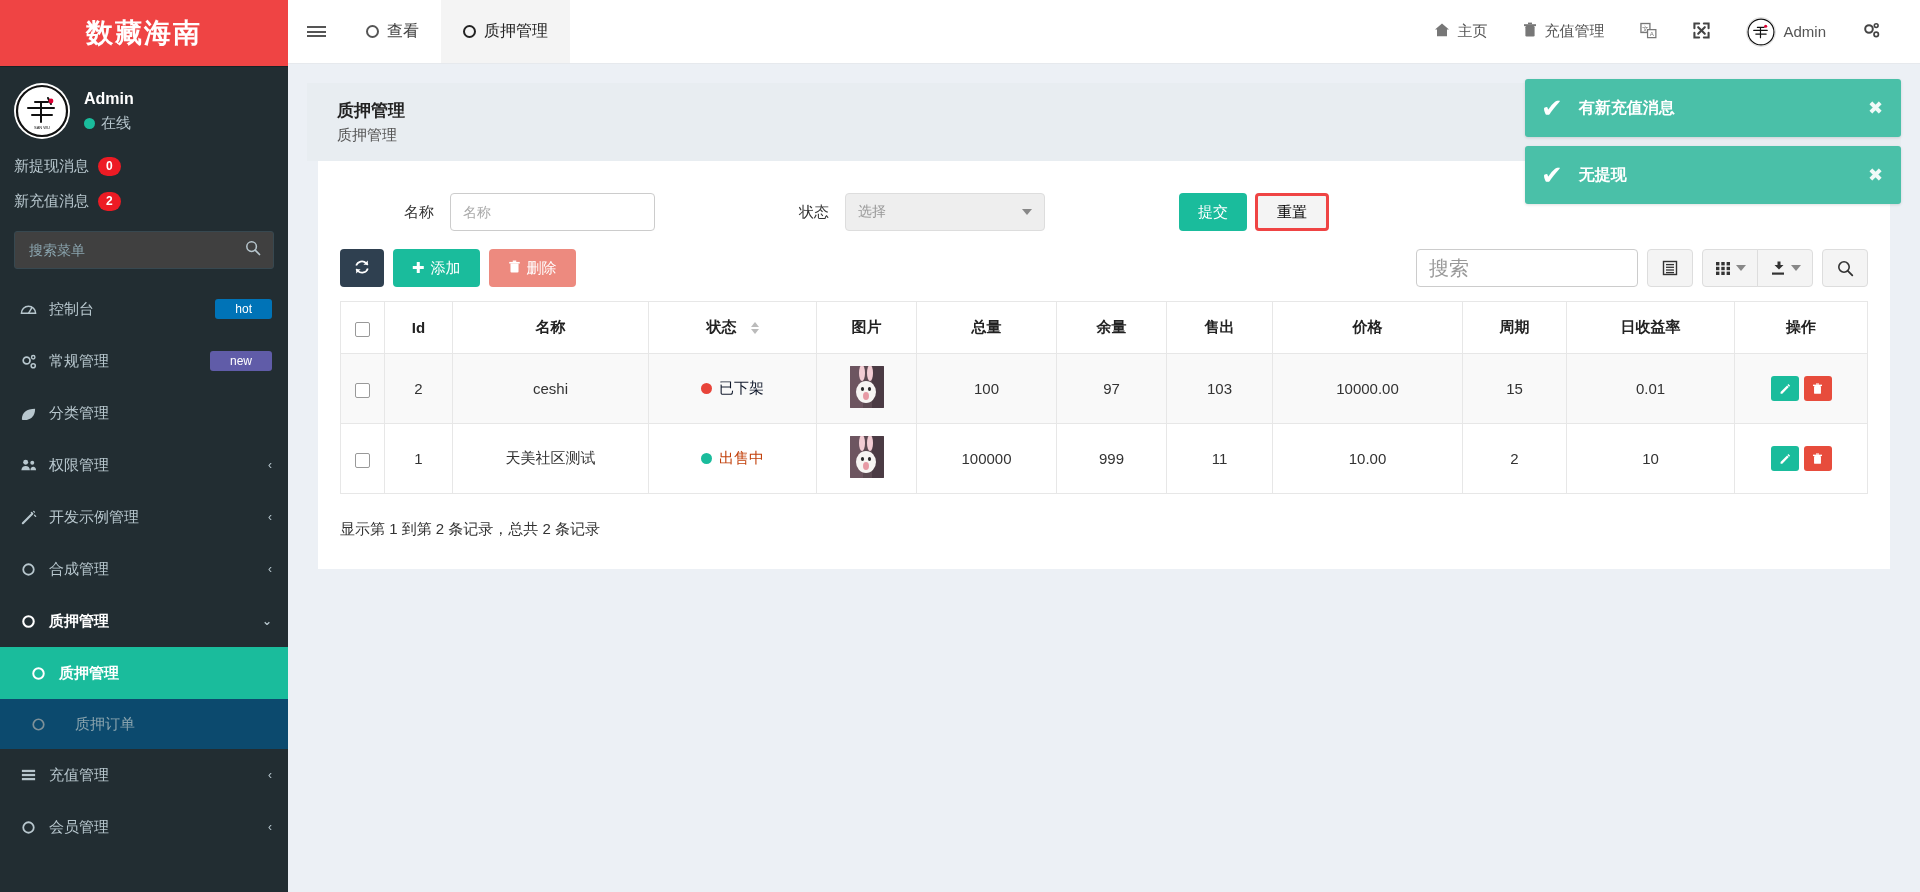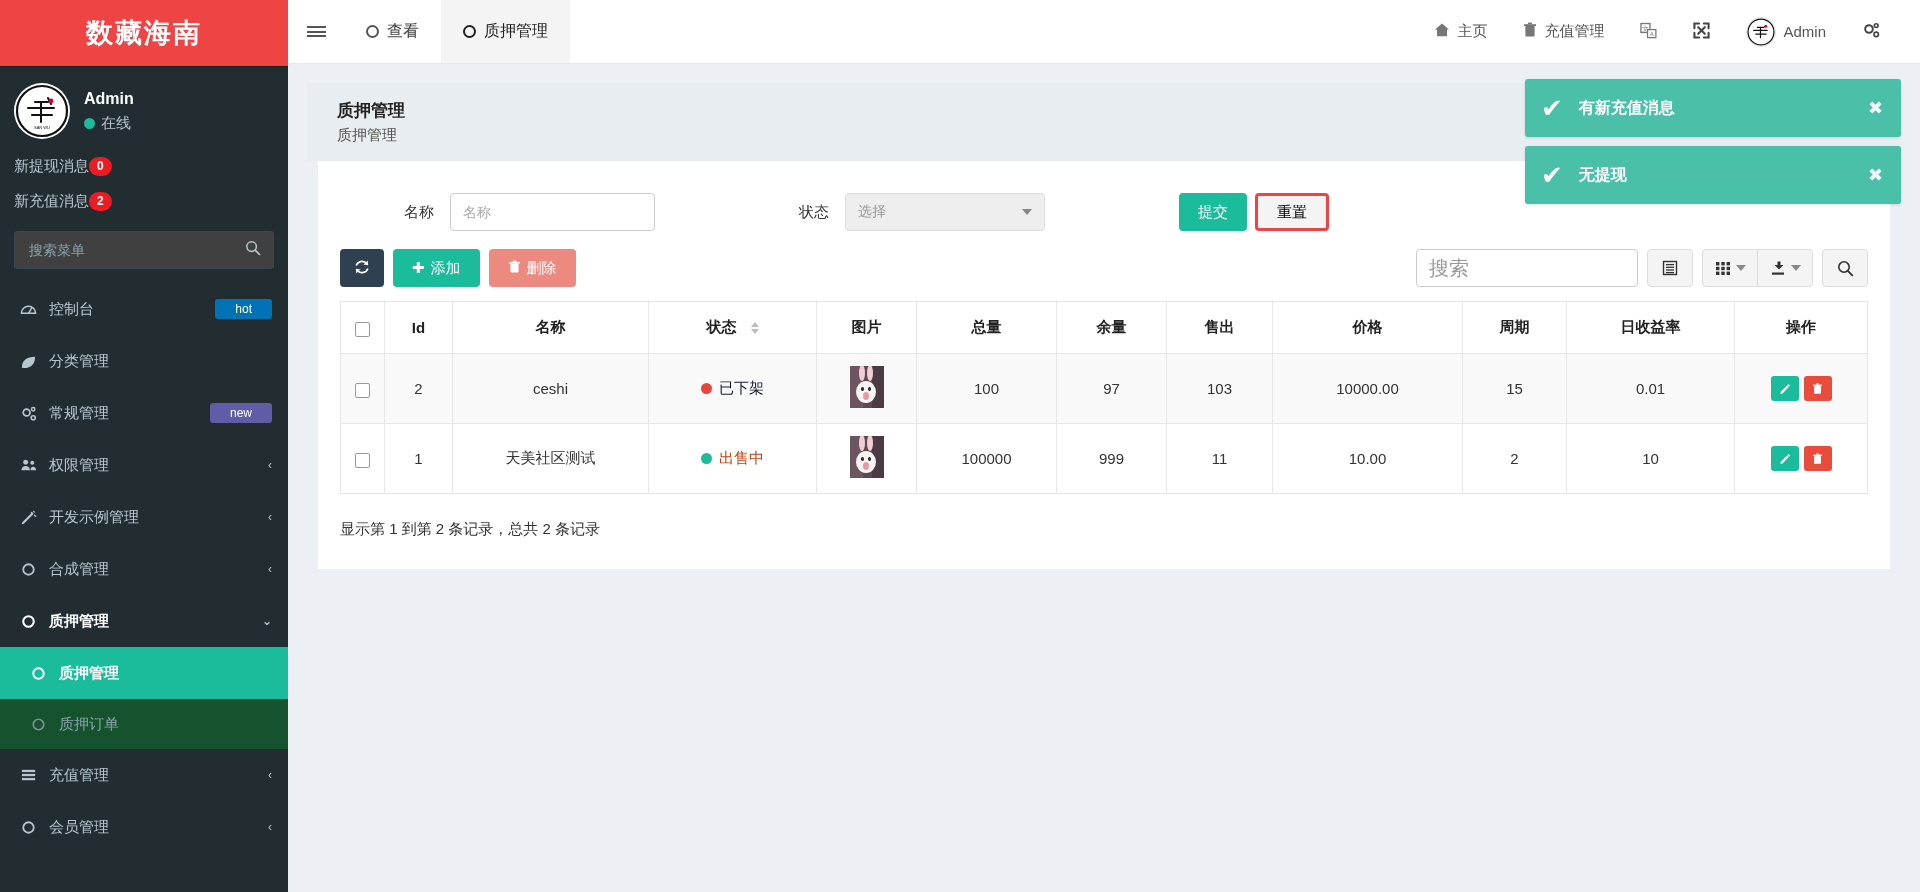--- a/index.html
+++ b/index.html
@@ -42,21 +42,21 @@
   }
   .user-avatar svg { display: block; }
   .user-info { display: flex; flex-direction: column; gap: 6px; }
   .user-name { color: #fff; font-size: 16px; font-weight: 700; }
   .user-status { color: #b8c7ce; font-size: 15px; display: flex; align-items: center; gap: 6px; }
   .dot-online { width: 11px; height: 11px; border-radius: 50%; background: #1abc9c; display: inline-block; }
 
   .msg-line {
     padding: 8px 14px;
     color: #b8c7ce; font-size: 15px;
-    display: flex; align-items: center; 
+    display: flex; align-items: center; gap: 9px;
   }
   .badge-red {
     background: #ed1b24; color: #fff;
     border-radius: 10px;
     font-size: 12px; font-weight: 700;
     padding: 2px 8px; min-width: 21px; text-align: center;
     line-height: 15px;
   }
 
   .menu-search {
@@ -89,22 +89,22 @@
   .nav-item .ico { width: 26px; display: inline-flex; align-items: center; justify-content: center; flex-shrink: 0; }
   .nav-item .label { flex: 1; margin-left: 8px; white-space: nowrap; }
   .nav-item .arrow { font-size: 12px; color: #b8c7ce; }
   .nav-item.open { color: #fff; font-weight: 700; }
   .nav-item.open .ico svg { stroke: #fff; }
   .nav-item.active-sub {
     background: #1abc9c; color: #fff; font-weight: 600;
     padding-left: 25px;
   }
   .nav-item.sub {
-    background: #14532d; color: #8aa4ae;
-    padding-left: 25px; height: 50px;
+    background: #0c4a6e; color: #8aa4ae;
+    padding-left: 25px; height: 50px; gap: 16px;
   }
   .tag {
     font-size: 12px; font-weight: 400; color: #fff;
     border-radius: 3px; padding: 3px 20px; line-height: 14px;
   }
   .tag-hot { background: #0073b7; }
   .tag-new { background: #605ca8; }
 
   
   .main { flex: 1; height: 892px; background: #ecf0f5; display: flex; flex-direction: column; min-width: 0; }
@@ -334,36 +334,36 @@
               <line x1="9" y1="13" x2="12.6" y2="7" stroke="#b8c7ce" stroke-width="1.6" stroke-linecap="round"></line>
             </svg>
         </span>
         <span class="label">控制台</span>
         <span class="tag tag-hot">hot</span>
       </li>
 
       <li class="nav-item">
         <span class="ico">
           <svg width="17" height="17" viewBox="0 0 18 18">
-              <path d="M2 15c0-7 5-11 14-11 0 8-5 12-11 12-1.5 0-3-.4-3-1z" fill="#b8c7ce"></path>
-            </svg>
-        </span>
-        <span class="label">分类管理</span>
-      </li>
-
-      <li class="nav-item">
-        <span class="ico">
-          <svg width="17" height="17" viewBox="0 0 18 18">
               <circle cx="7" cy="8" r="3.6" fill="none" stroke="#b8c7ce" stroke-width="1.8"></circle>
               <circle cx="14" cy="13.5" r="2.2" fill="none" stroke="#b8c7ce" stroke-width="1.6"></circle>
               <circle cx="14" cy="4.5" r="1.8" fill="none" stroke="#b8c7ce" stroke-width="1.5"></circle>
             </svg>
         </span>
         <span class="label">常规管理</span>
         <span class="tag tag-new">new</span>
+      </li>
+
+      <li class="nav-item">
+        <span class="ico">
+          <svg width="17" height="17" viewBox="0 0 18 18">
+              <path d="M2 15c0-7 5-11 14-11 0 8-5 12-11 12-1.5 0-3-.4-3-1z" fill="#b8c7ce"></path>
+            </svg>
+        </span>
+        <span class="label">分类管理</span>
       </li>
 
       <li class="nav-item">
         <span class="ico">
           <svg width="17" height="17" viewBox="0 0 18 18">
               <circle cx="6" cy="5.5" r="2.6" fill="#b8c7ce"></circle>
               <circle cx="13" cy="6" r="2.1" fill="#b8c7ce"></circle>
               <path d="M1.5 14c0-3 2-4.5 4.5-4.5S10.5 11 10.5 14z" fill="#b8c7ce"></path>
               <path d="M11 14c0-2.4 1.2-3.8 3-3.8S17 11.6 17 14z" fill="#b8c7ce"></path>
             </svg>

